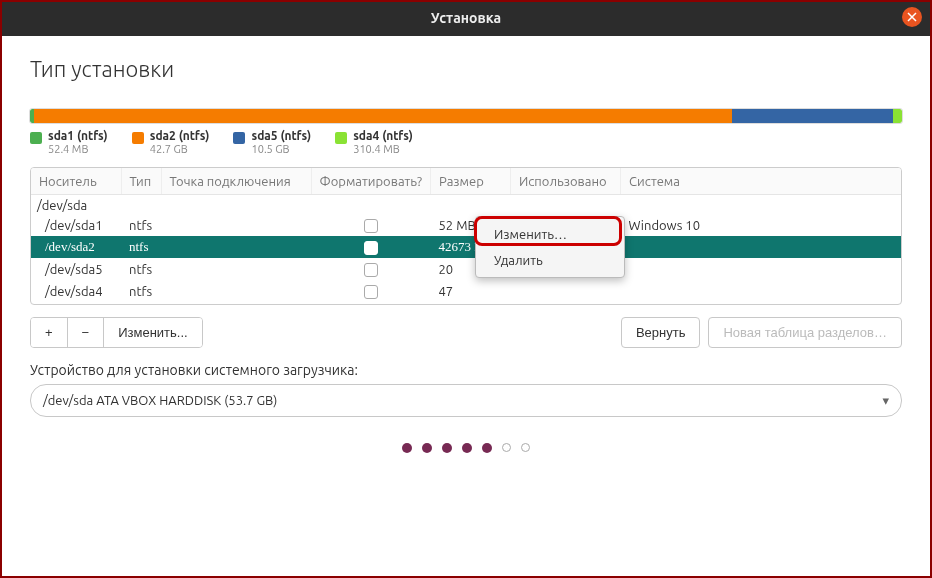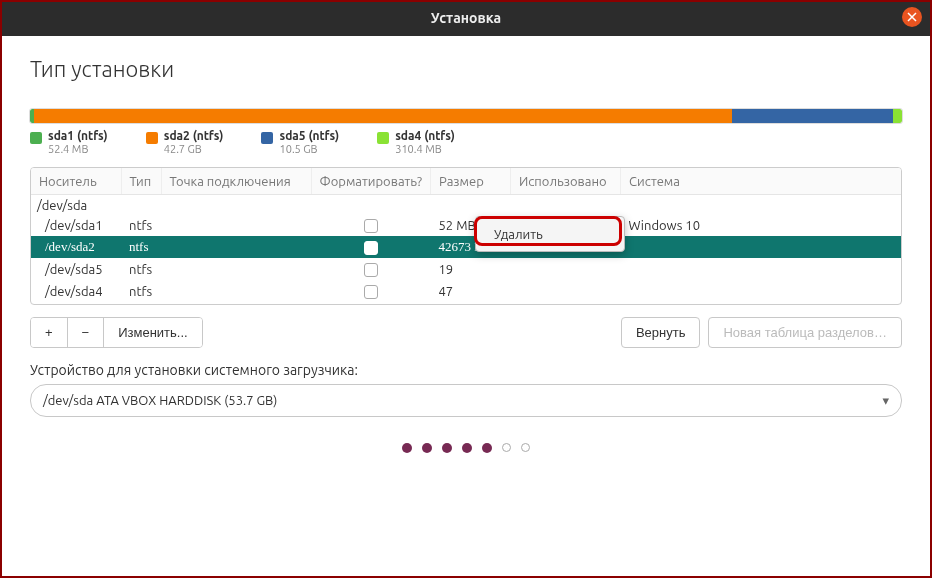--- a/index.html
+++ b/index.html
@@ -11,21 +11,21 @@
   .titlebar-title { flex: 1; text-align: center; color: #eee; font-size: 14px; font-weight: bold; }
   .close-btn { position: absolute; right: 10px; top: 7px; width: 20px; height: 20px; background: #e95420; border-radius: 50%; display: flex; align-items: center; justify-content: center; cursor: pointer; }
   .close-btn svg { width: 10px; height: 10px; }
   
   .content { padding: 20px 30px 0 30px; }
   .page-title { font-size: 22px; color: #333; font-weight: 300; margin-bottom: 28px; }
   
   .disk-bar { height: 14px; display: flex; border-radius: 2px; overflow: hidden; outline: 1px solid #ddd; }
   .seg { height: 100%; }
   
-  .legend { display: flex; gap: 38px; margin-top: 6px; margin-bottom: 10px; }
+  .legend { display: flex; gap: 24px; margin-top: 6px; margin-bottom: 10px; }
   .legend-item { display: flex; align-items: flex-start; gap: 6px; }
   .swatch { width: 12px; height: 12px; border-radius: 2px; margin-top: 3px; }
   .legend-text { display: flex; flex-direction: column; line-height: 1.2; }
   .legend-label { font-size: 12px; font-weight: bold; color: #333; }
   .legend-size { font-size: 11px; color: #888; }
   
   .table-wrap { border: 1px solid #ccc; border-radius: 4px; overflow: hidden; position: relative; height: 138px; }
   table { width: 100%; border-collapse: collapse; font-size: 13px; }
   th { text-align: left; padding: 6px 8px; color: #777; font-weight: normal; border-bottom: 1px solid #e5e5e5; border-right: 1px solid #eee; background: #fafafa; }
   th:last-child { border-right: none; }
@@ -158,36 +158,37 @@
     <td style="text-align:center"><span class="chk"></span></td>
     <td>42673 MB</td>
     <td>16693 MB</td>
     <td></td>
           </tr>
           <tr>
     <td style="padding-left:14px">/dev/sda5</td>
     <td>ntfs</td>
     <td></td>
     <td style="text-align:center"><span class="chk"></span></td>
-    <td>19</td>
+    <td>20</td>
     <td></td>
     <td></td>
           </tr>
           <tr>
     <td style="padding-left:14px">/dev/sda4</td>
     <td>ntfs</td>
     <td></td>
     <td style="text-align:center"><span class="chk"></span></td>
     <td>47</td>
     <td></td>
     <td></td>
           </tr>
         </tbody>
     </table>
     <div class="context-menu">
+      <div class="context-item highlighted">Изменить…</div>
       <div class="context-item">Удалить</div>
     </div>
     <div class="highlight-ring"></div>
   </div>
 
   <div class="toolbar">
     <div class="btn-group">
       <button class="btn">+</button>
       <button class="btn">−</button>
       <button class="btn">Изменить...</button>

